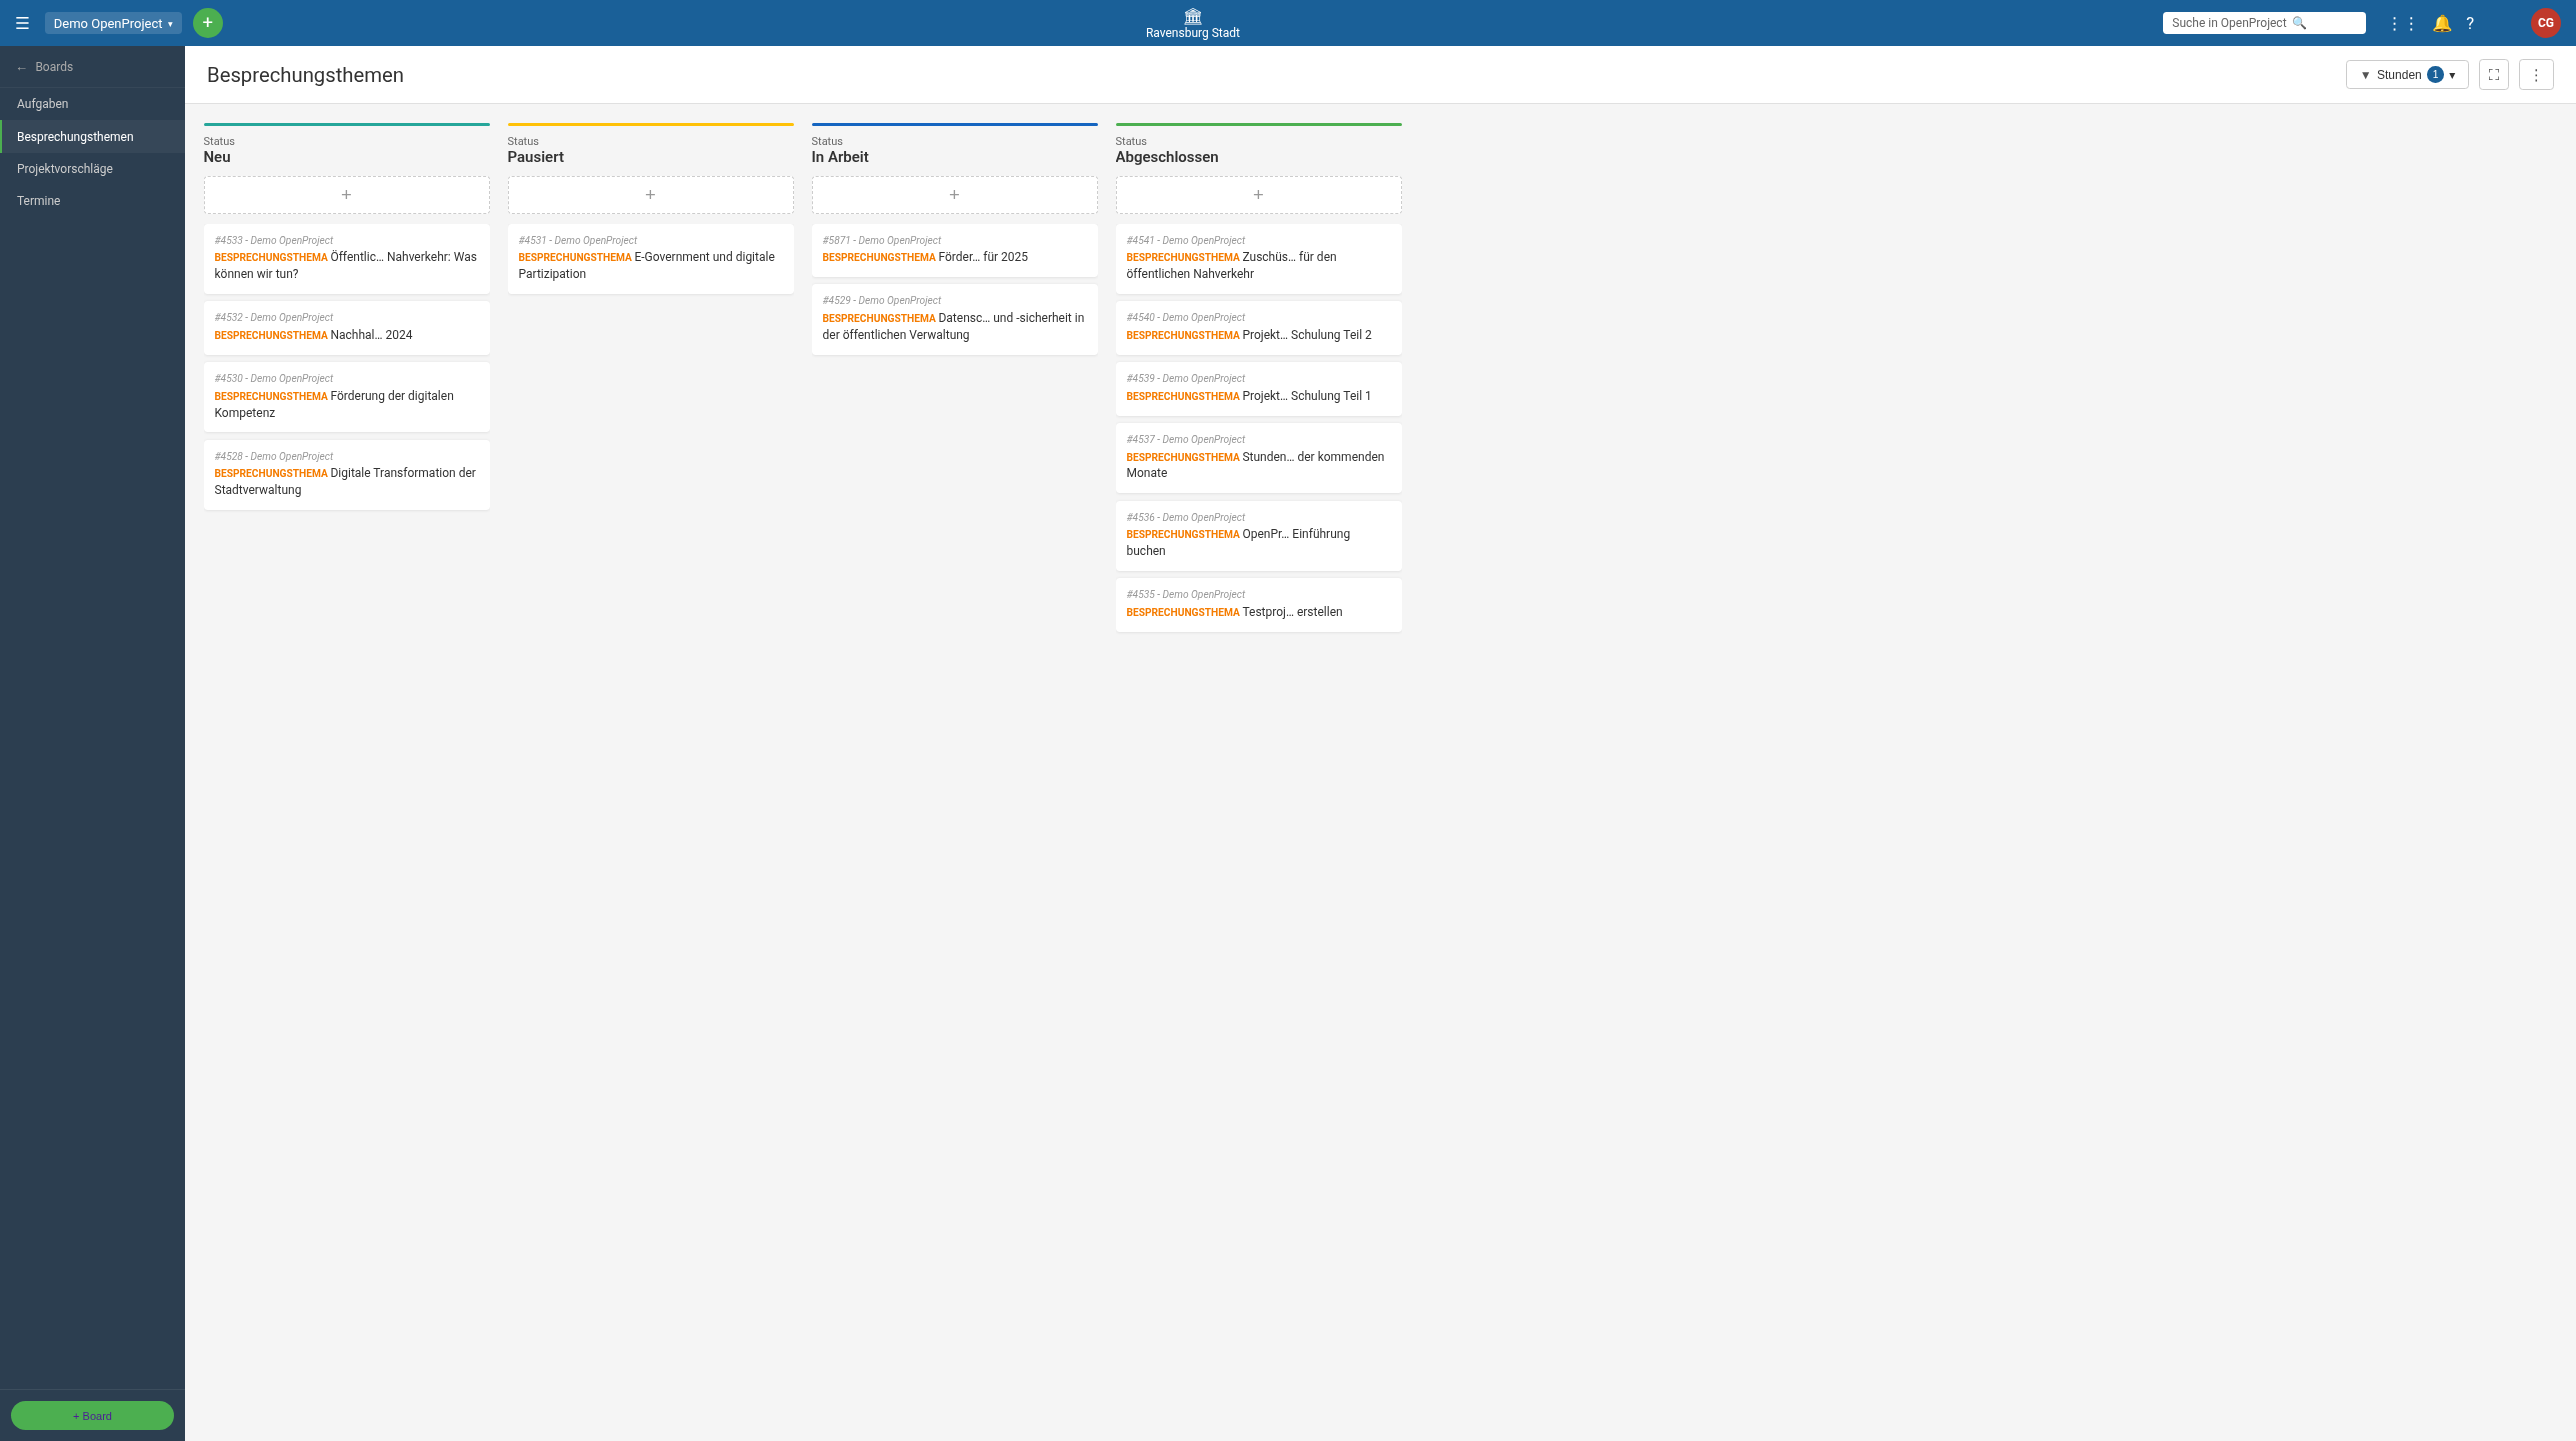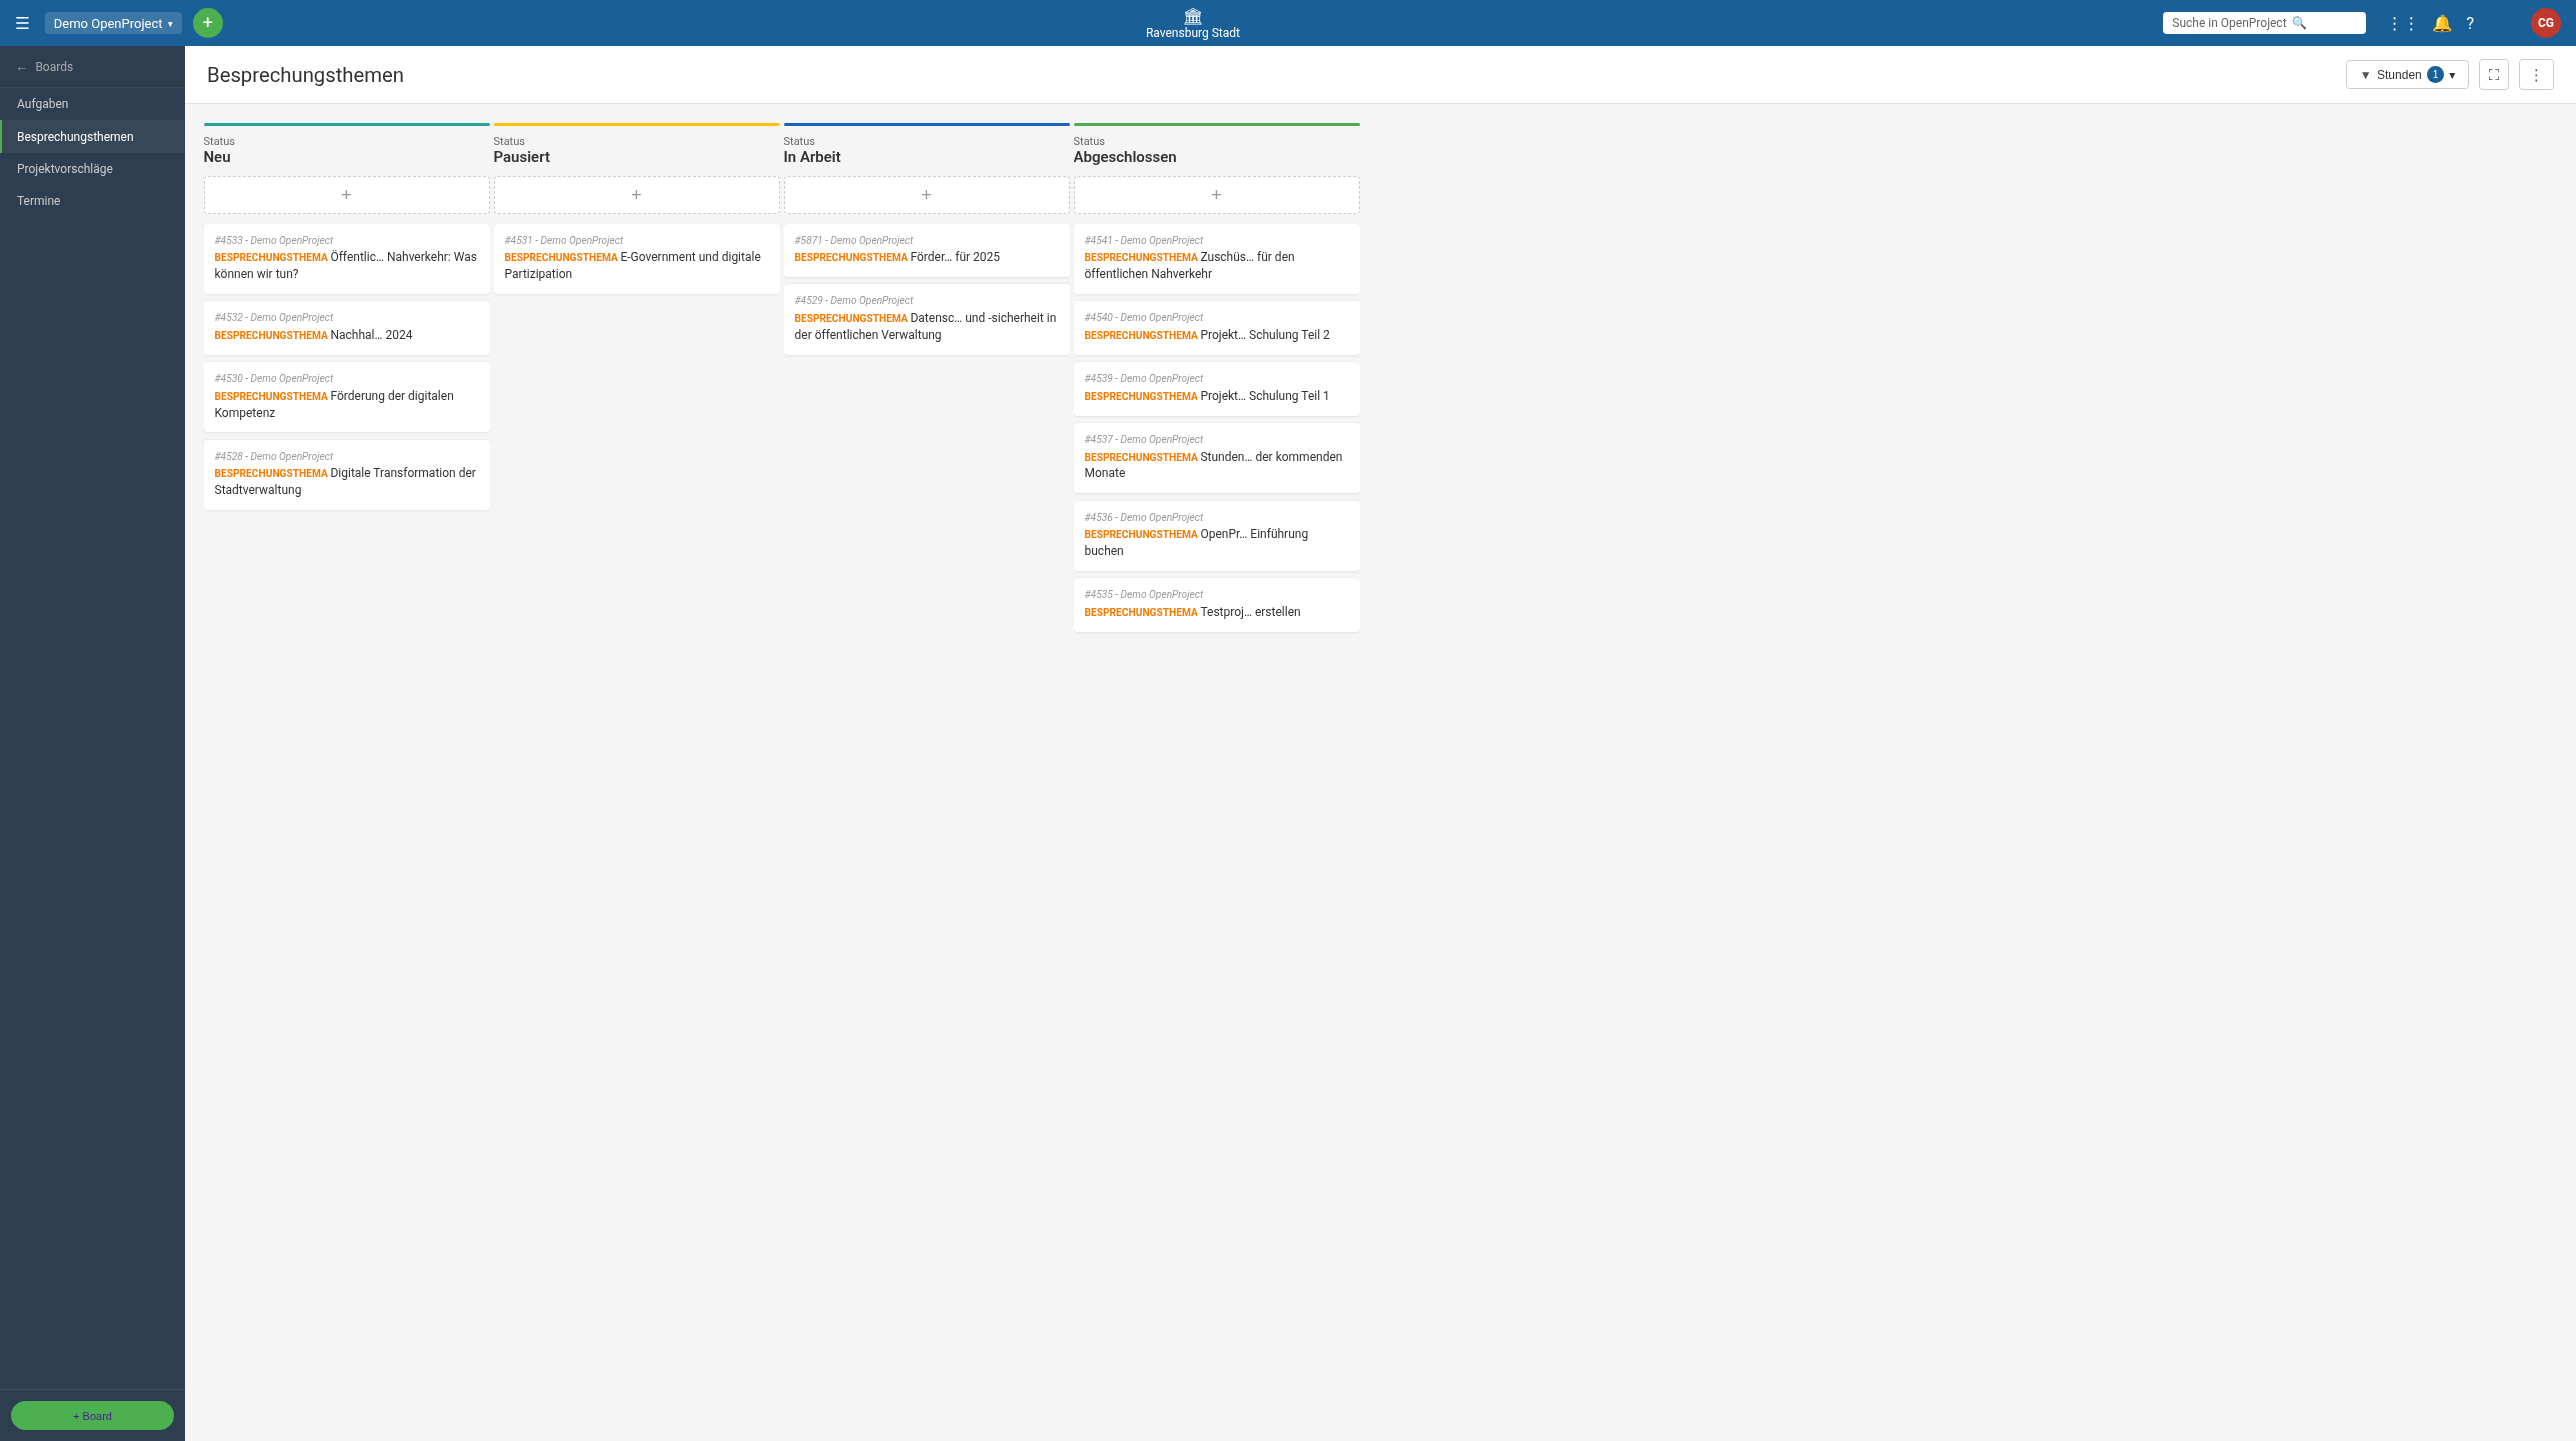--- a/index.html
+++ b/index.html
@@ -145,21 +145,21 @@
       border-radius: 3.7px;
       padding: 5.5px 9.2px;
       background: white;
       cursor: pointer;
       color: #555;
       font-size: 15px;
       display: flex; align-items: center;
     }
 
     
-    .board-area { flex: 1; overflow-x: auto; overflow-y: hidden; padding: 18.5px 18.5px 0; display: flex; gap: 4px; }
+    .board-area { flex: 1; overflow-x: auto; overflow-y: hidden; padding: 18.5px 18.5px 0; display: flex; gap: 18px; }
     .board-column { flex-shrink: 0; width: 286px; display: flex; flex-direction: column; overflow: hidden; }
     .column-header { padding-bottom: 9.2px; }
     .column-status-label { font-size: 11px; color: #666; }
     .column-status-name { font-size: 15px; font-weight: 600; color: #333; }
     .column-bar { height: 3.7px; border-radius: 1.8px; margin-bottom: 9.2px; }
     .bar-teal { background: #26a69a; }
     .bar-yellow { background: #ffc107; }
     .bar-blue { background: #1565c0; }
     .bar-green { background: #4caf50; }
 

